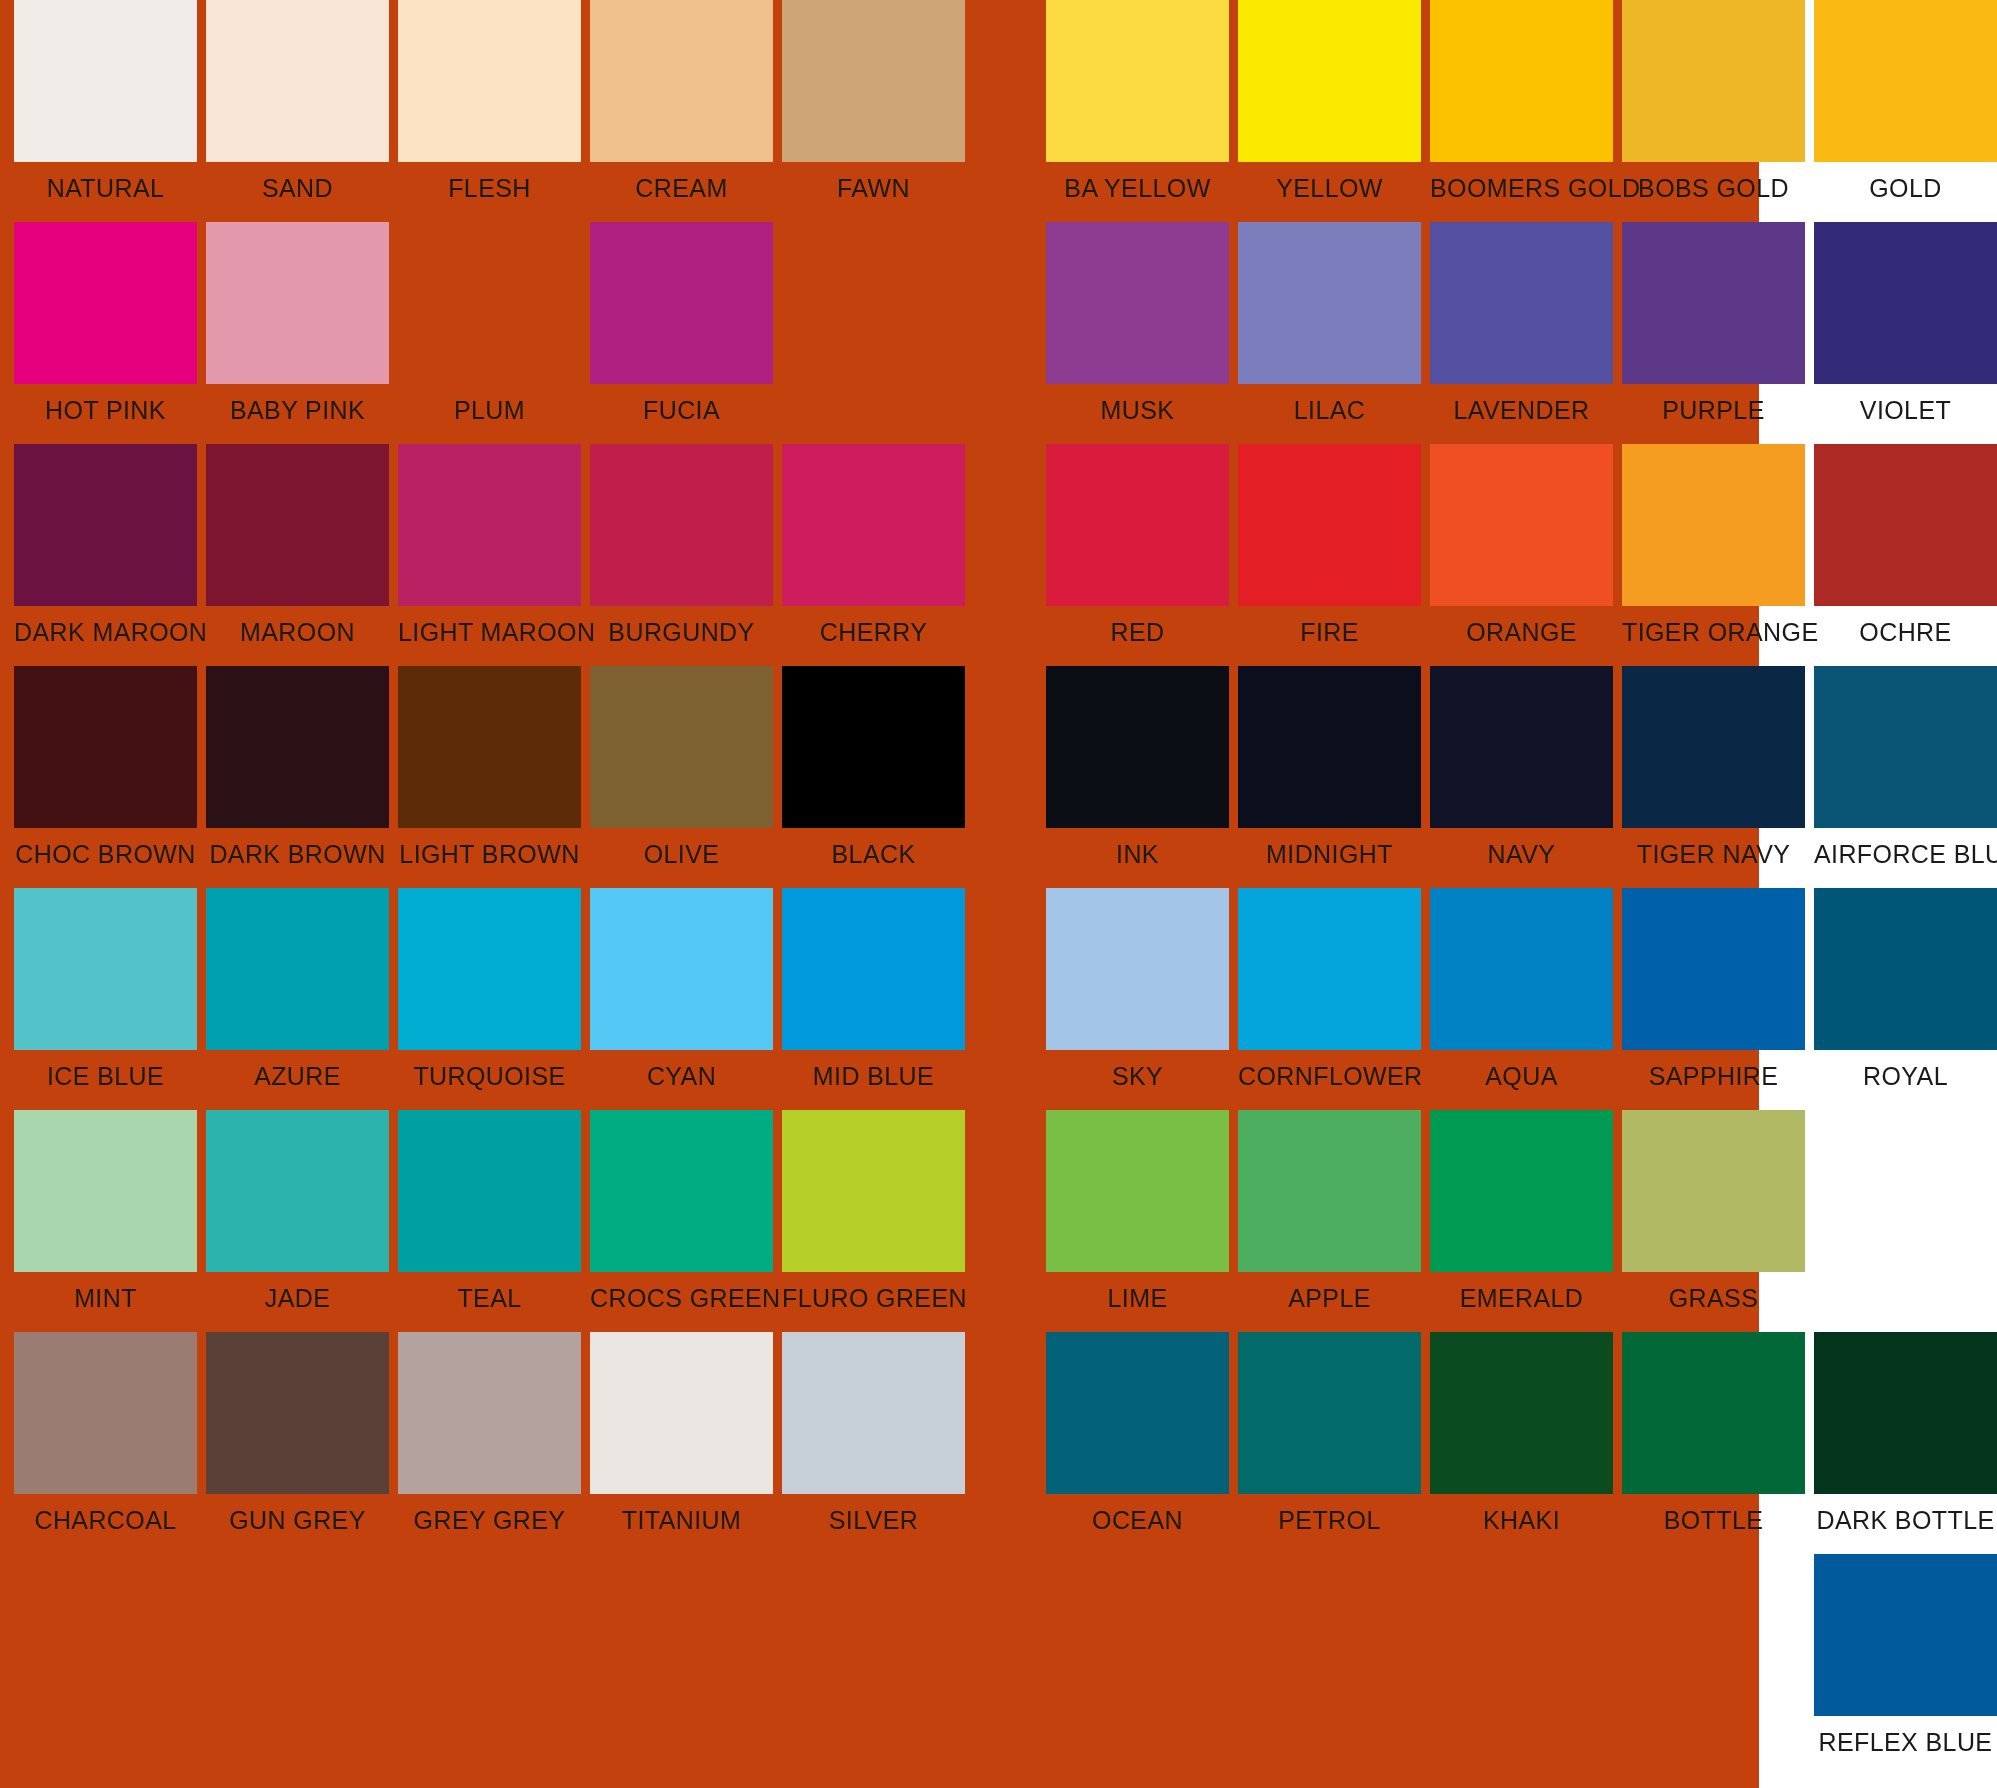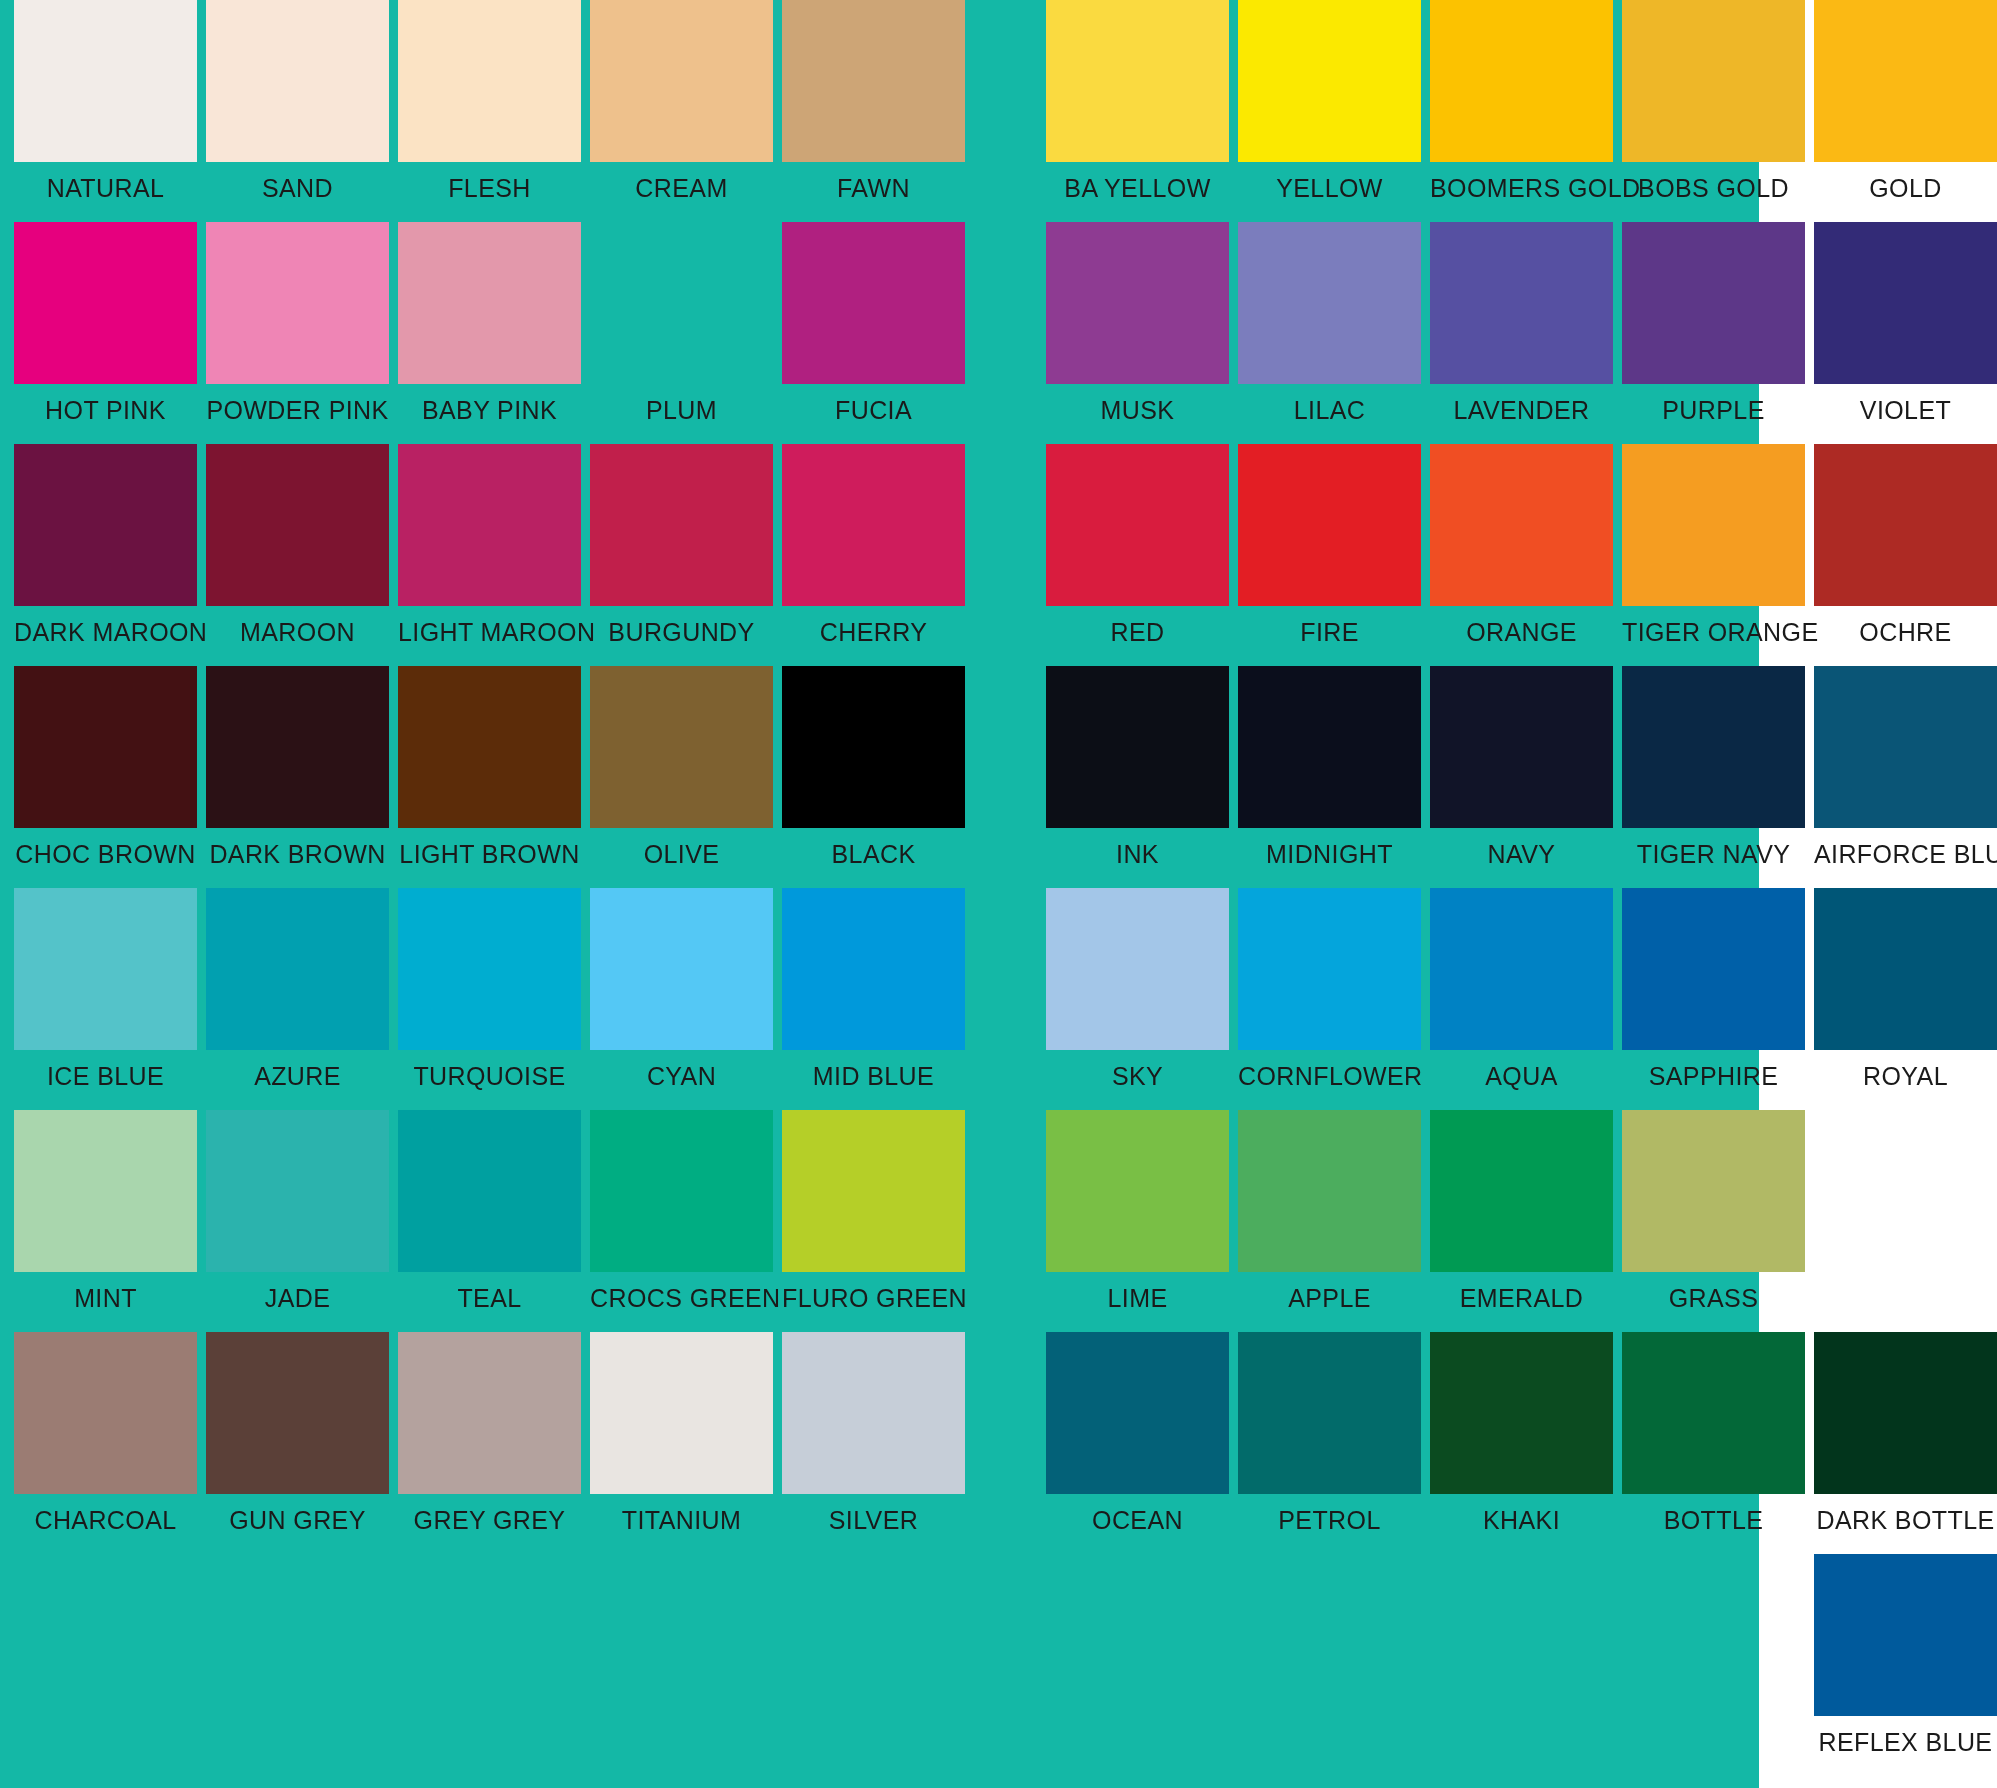--- a/index.html
+++ b/index.html
@@ -11,21 +11,21 @@
     width: 1997px;
     height: 1788px;
     font-family: "Liberation Sans", sans-serif;
     overflow: hidden;
   }
 
   #chart {
     position: relative;
     width: 1759px;
     height: 1788px;
-    background: #14b8a6;
+    background: #c2410c;
   }
 
   .panel {
     position: absolute;
     top: 0;
   }
   #left-panel  { left: 14px;   width: 951px; }
   #right-panel { left: 1046px; width: 951px; }
 
   .swatch-row {
@@ -88,24 +88,20 @@
           <div class="swatch-chip" style="background: rgb(205, 165, 118);"></div>
           <div class="swatch-label">FAWN</div>
         </div>
       </div>
       <div class="swatch-row">
         <div class="swatch-cell">
           <div class="swatch-chip" style="background: rgb(230, 0, 126);"></div>
           <div class="swatch-label">HOT PINK</div>
         </div>
         <div class="swatch-cell">
-          <div class="swatch-chip" style="background: rgb(239, 133, 181);"></div>
-          <div class="swatch-label">POWDER PINK</div>
-        </div>
-        <div class="swatch-cell">
           <div class="swatch-chip" style="background: rgb(227, 152, 171);"></div>
           <div class="swatch-label">BABY PINK</div>
         </div>
         <div class="swatch-cell">
           <div class="swatch-chip"></div>
           <div class="swatch-label">PLUM</div>
         </div>
         <div class="swatch-cell">
           <div class="swatch-chip" style="background: rgb(176, 32, 128);"></div>
           <div class="swatch-label">FUCIA</div>

